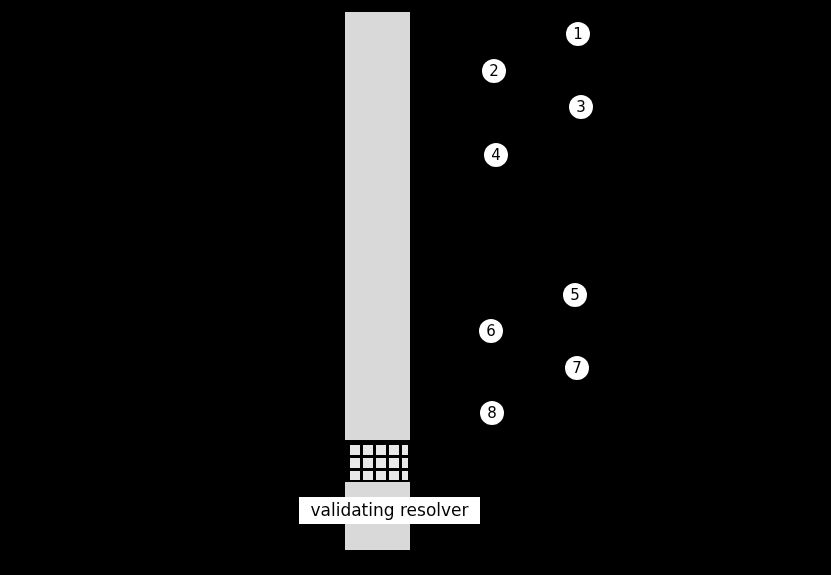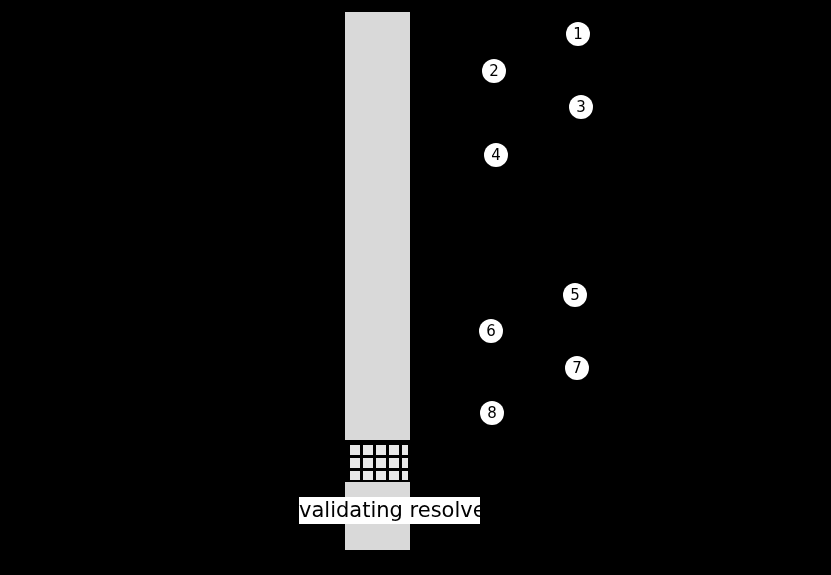--- a/index.html
+++ b/index.html
@@ -40,21 +40,21 @@
   }
   
   .label {
     position: absolute;
     left: 299px;
     top: 497px;
     width: 181px;
     height: 27px;
     background: #ffffff;
     color: #000000;
-    font-size: 21px;
+    font-size: 17px;
     line-height: 27px;
     text-align: center;
     white-space: nowrap;
   }
   
   .marker {
     position: absolute;
     width: 24px;
     height: 24px;
     border-radius: 50%;

